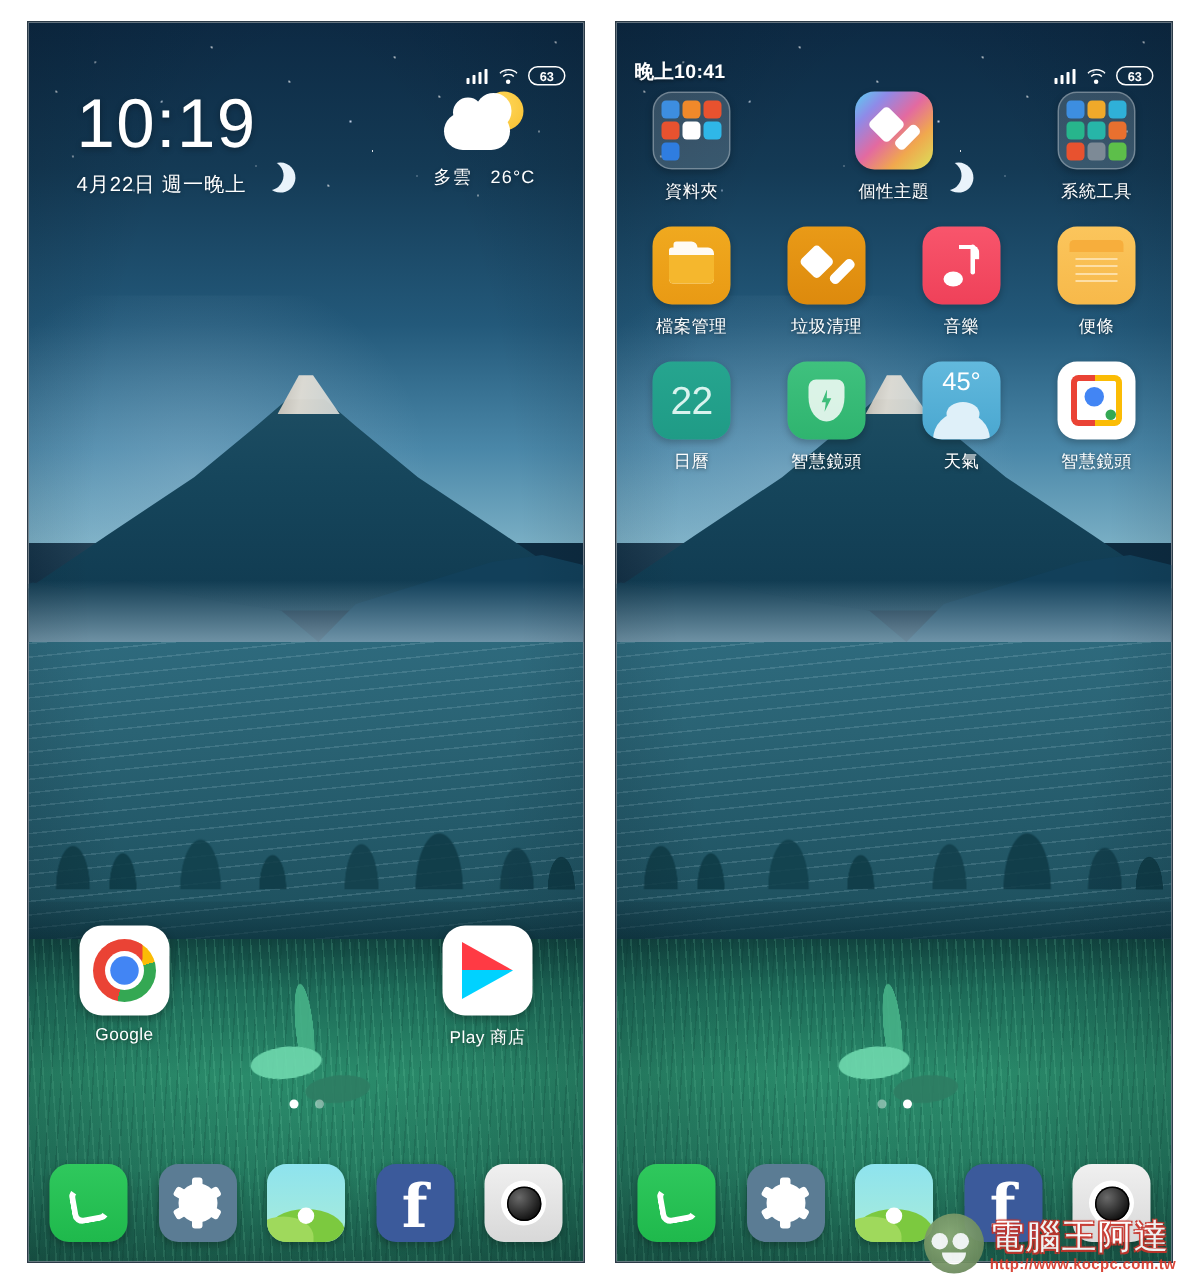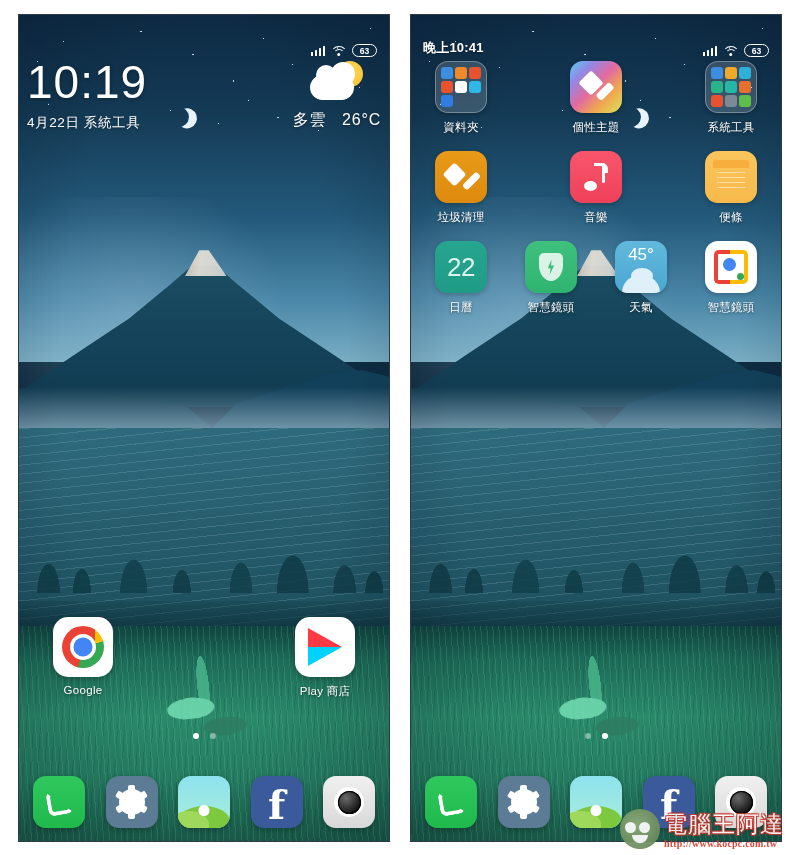--- a/index.html
+++ b/index.html
@@ -111,34 +111,34 @@
     border:1.6px solid #fff;border-bottom-color:transparent;border-left-color:transparent;
     border-right-color:transparent;border-radius:50%;}
   .ic-wifi span:nth-child(1){width:15px;height:15px;top:1px;}
   .ic-wifi span:nth-child(2){width:9px;height:9px;top:4px;}
   .ic-wifi span:nth-child(3){width:3.5px;height:3.5px;top:7.5px;background:#fff;border-radius:50%;border:0;}
   .ic-batt{display:flex;align-items:center;justify-content:center;
     min-width:25px;height:13px;border:1.3px solid #fff;border-radius:7px;
     font-size:8.5px;font-weight:bold;color:#fff;padding:0 3px;box-sizing:border-box;}
 
   
-  .clockwrap{position:absolute;left:0;top:44px;width:100%;padding:0 8px;box-sizing:border-box;
+  .clockwrap{position:absolute;left:0;top:44px;width:100%;padding:0 32px;box-sizing:border-box;
     display:flex;align-items:flex-start;justify-content:space-between;z-index:15;color:#fff;}
   .clock-time{font-size:46px;line-height:1;font-weight:300;letter-spacing:1px;
     text-shadow:0 1px 4px rgba(0,0,0,.3);}
   .clock-date{margin-top:9px;font-size:13.5px;font-weight:400;letter-spacing:.6px;
     text-shadow:0 1px 3px rgba(0,0,0,.35);}
   .weather{display:flex;flex-direction:column;align-items:center;padding-top:2px;}
   .w-ico{position:relative;width:56px;height:42px;}
   .w-sun{position:absolute;right:2px;top:0;width:26px;height:26px;border-radius:50%;
     background:radial-gradient(circle at 38% 35%,#ffd95e,#f8c02f);}
   .w-cloud{position:absolute;left:1px;bottom:3px;width:44px;height:25px;border-radius:13px;background:#fff;}
   .w-cloud:before{content:"";position:absolute;left:6px;top:-10px;width:20px;height:20px;border-radius:50%;background:#fff;}
   .w-cloud:after{content:"";position:absolute;left:21px;top:-13px;width:24px;height:24px;border-radius:50%;background:#fff;}
-  .w-text{margin-top:7px;font-size:16px;letter-spacing:.8px;text-shadow:0 1px 3px rgba(0,0,0,.35);}
+  .w-text{margin-top:7px;font-size:12px;letter-spacing:.8px;text-shadow:0 1px 3px rgba(0,0,0,.35);}
 
   
   .appgrid{position:absolute;left:0;top:46px;width:100%;padding:0 10px;box-sizing:border-box;z-index:15;}
   .approw{display:flex;justify-content:space-between;margin-bottom:16px;}
   .app{width:80px;display:flex;flex-direction:column;align-items:center;cursor:pointer;}
   .app-ico{width:52px;height:52px;border-radius:13px;position:relative;overflow:hidden;
     box-shadow:0 2px 5px rgba(0,0,0,.22);display:flex;align-items:center;justify-content:center;}
   .app-lbl{margin-top:7px;font-size:11.5px;color:#fff;letter-spacing:.3px;
     text-shadow:0 1px 3px rgba(0,0,0,.55);white-space:nowrap;}
 
@@ -255,21 +255,21 @@
   .watermark{position:absolute;right:16px;bottom:6px;z-index:40;display:flex;align-items:flex-end;gap:4px;opacity:.93;}
   .wm-face{width:40px;height:40px;border-radius:50%;
     background:radial-gradient(circle at 42% 38%,#8fae7a,#5f7d52);position:relative;}
   .wm-face:before{content:"";position:absolute;left:5px;top:13px;width:11px;height:11px;border-radius:50%;
     background:#fff;box-shadow:14px 0 0 0 #fff;}
   .wm-face:after{content:"";position:absolute;left:12px;bottom:6px;width:16px;height:8px;border-radius:0 0 9px 9px;background:#fff;}
   .wm-txt{display:flex;flex-direction:column;align-items:flex-start;line-height:1;}
   .wm-cn{font-size:23px;font-weight:normal;color:#ffffff;letter-spacing:1px;
     text-shadow:0 0 2px #c7342b,1px 1px 0 #c7342b,-1px 1px 0 #c7342b,1px -1px 0 #c7342b,-1px -1px 0 #c7342b;}
   .wm-url{font-size:10px;font-weight:bold;color:#d83a2c;letter-spacing:.2px;margin-top:3px;
-    font-family:Liberation Serif, serif;}
+    font-family:Liberation Sans, sans-serif;}
 </style>
 </head>
 <body>
 
 <div class="stage">
 
   <div class="phone" id="phone-left">
     <div class="wall">
       <div class="w-sky"></div>
       <div class="w-stars"></div>
@@ -304,21 +304,21 @@
             <span></span>
             <span></span>
           </div>
         <div class="ic-batt">63</div>
       </div>
     </div>
 
     <div class="clockwrap">
       <div>
         <div class="clock-time">10:19</div>
-        <div class="clock-date">4月22日 系統工具</div>
+        <div class="clock-date">4月22日 週一晚上</div>
       </div>
       <div class="weather">
         <div class="w-ico">
           <div class="w-sun"></div>
           <div class="w-cloud"></div>
         </div>
         <div class="w-text">
           <span>多雲</span>
           &nbsp;&nbsp;<span>26°C</span>
         </div>
@@ -455,20 +455,28 @@
               <span class="mini" style="background:#7d8a96"></span>
               <span class="mini" style="background:#5dbf4a"></span>
             </div>
           </div>
           <div class="app-lbl">系統工具</div>
         </div>
       </div>
 
       <div class="approw">
         <div class="app">
+          <div class="app-ico ic-files">
+            <div class="files-shape">
+                <div class="files-inner"></div>
+              </div>
+          </div>
+          <div class="app-lbl">檔案管理</div>
+        </div>
+        <div class="app">
           <div class="app-ico ic-clean">
             <div class="brush">
                 <b></b>
                 <i></i>
               </div>
           </div>
           <div class="app-lbl">垃圾清理</div>
         </div>
         <div class="app">
           <div class="app-ico ic-music">

